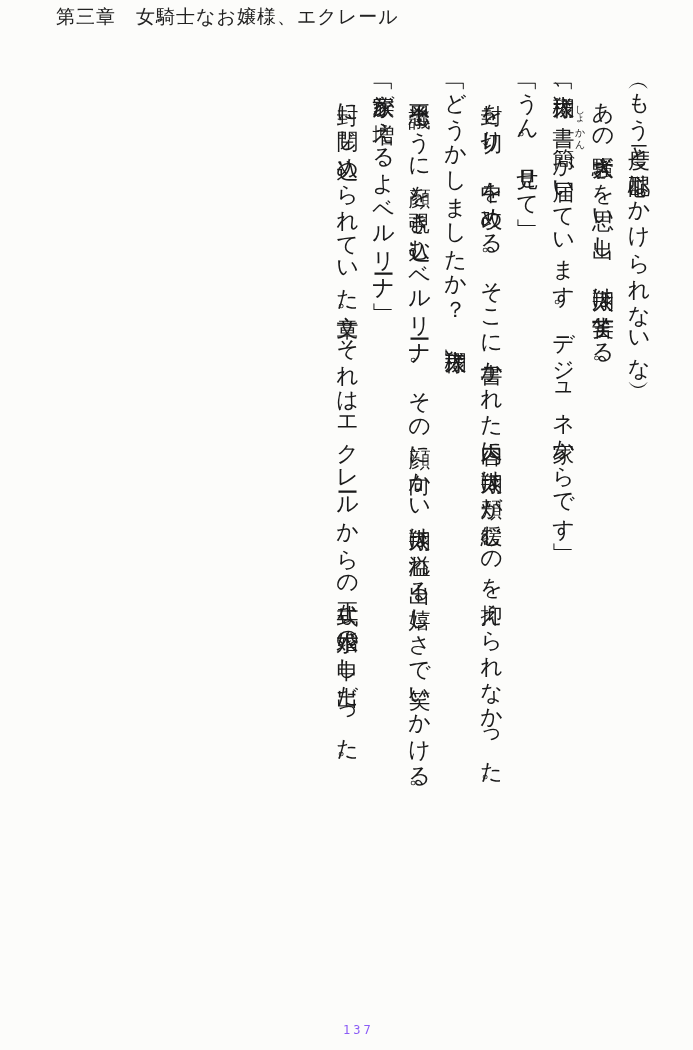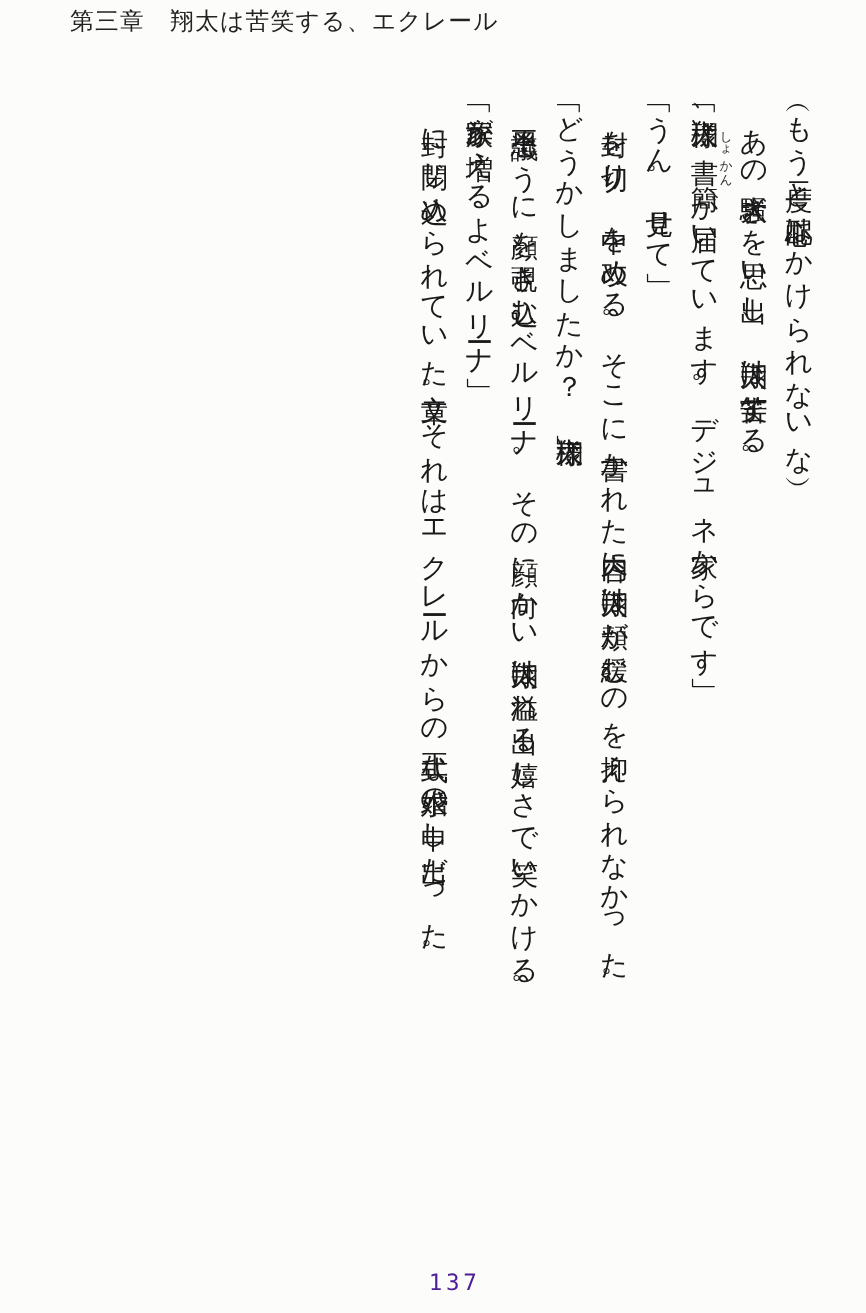--- a/index.html
+++ b/index.html
@@ -37,31 +37,31 @@
   .vtext p.indent { text-indent: 11px; }
   ruby rt {
     font-size: 10px;
     letter-spacing: 0;
     color: #2a2a2a;
   }
   .folio {
     position: absolute;
     left: 343px;
     bottom: 13px;
-    font-size: 18px;
+    font-size: 12px;
     letter-spacing: 3px;
-    color: #4c1d95;
+    color: #8b5cf6;
     font-family: "DejaVu Sans Mono", "Liberation Mono", monospace;
   }
 </style>
 </head>
 <body>
 
 <div class="page">
-  <div class="running-head">第三章　翔太は苦笑する、エクレール</div>
+  <div class="running-head">第三章　女騎士なお嬢様、エクレール</div>
 
   <div class="vtext" id="vtext">
       <p><span>（もう二度と心配はかけられないな）</span></p>
       <p class="indent"><span>あの大騒ぎを思い出し、翔太は苦笑する。</span></p>
       <p><span>「翔太様、</span><ruby>書簡<rt>しょかん</rt></ruby><span>が届いています。デジュネ家からです」</span></p>
       <p><span>「うん。見せて」</span></p>
       <p class="indent"><span>封を切り、中を改める。そこに書かれた内容に翔太は頬が緩むのを抑えられなかった。</span></p>
       <p><span>「どうかしましたか？　翔太様」</span></p>
       <p class="indent"><span>不思議そうに顔を覗き込むベルリーナ。その顔に向かい翔太は溢れ出る嬉しさで笑いかける。</span></p>
       <p><span>「家族が増えるよベルリーナ」</span></p>

